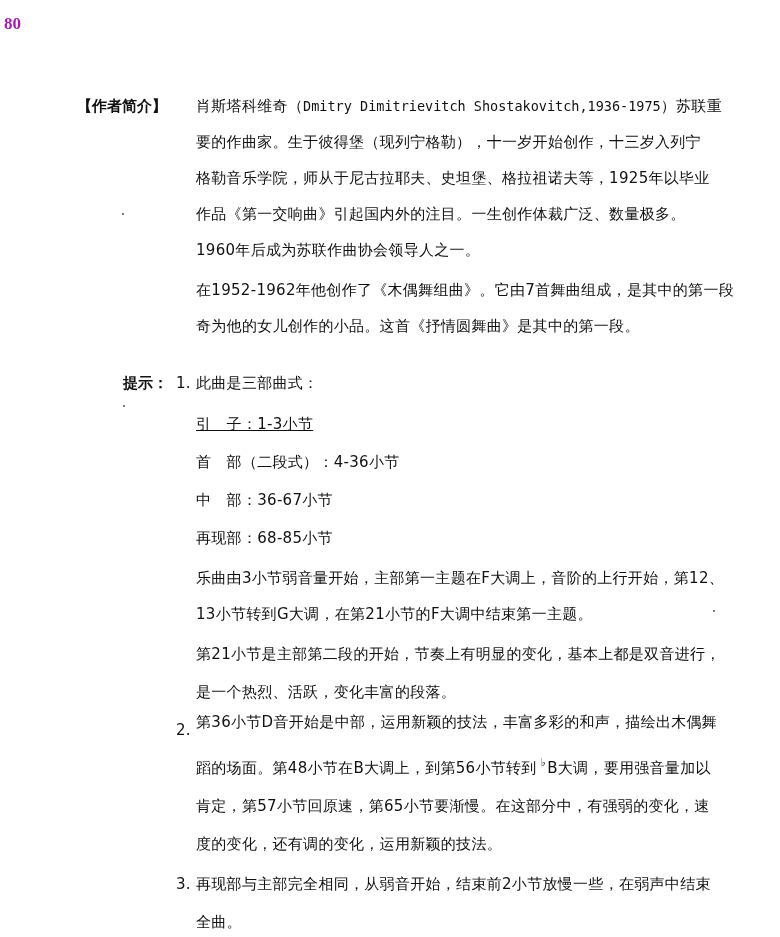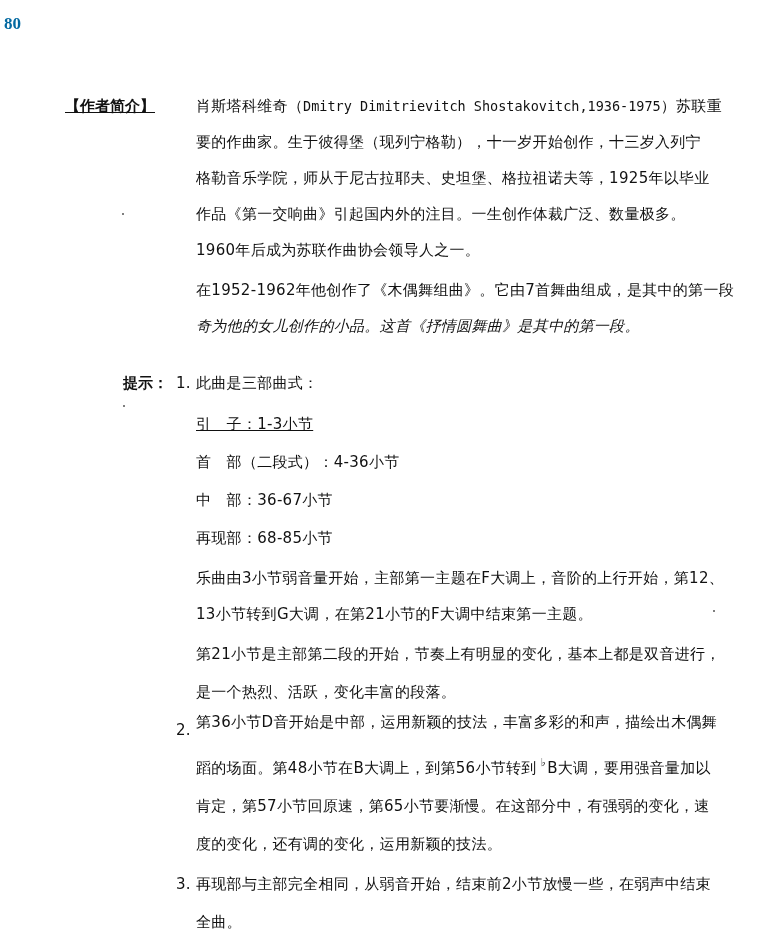--- a/index.html
+++ b/index.html
@@ -15,21 +15,21 @@
       color: #111111;
       font-family: "DejaVu Sans", "Liberation Sans", sans-serif;
     }
     .page-number {
       position: absolute;
       left: 4px;
       top: 14px;
       font-family: "Liberation Serif", "DejaVu Serif", serif;
       font-weight: bold;
       font-size: 17px;
-      color: #0369a1;
+      color: #a21caf;
     }
     .line {
       position: absolute;
       font-size: 15px;
       line-height: 20px;
       white-space: nowrap;
       letter-spacing: 0.3px;
     }
     .label {
       position: absolute;
@@ -57,31 +57,31 @@
       background: #555;
       border-radius: 1px;
     }
   </style>
 </head>
 <body>
 
 <div class="page-number">80</div>
 
 <div>
-  <div class="label" style="left:65px; top:96px;text-decoration:underline;">【作者简介】</div>
+  <div class="label" style="left:77px; top:96px;">【作者简介】</div>
 
   <div class="line" style="left:196px; top:96px;text-align:center;">
     <span>肖斯塔科维奇（</span><span class="mono">Dmitry Dimitrievitch Shostakovitch,1936-1975</span><span>）苏联重</span>
   </div>
   <div class="line" style="left:196px; top:132px;">要的作曲家。生于彼得堡（现列宁格勒），十一岁开始创作，十三岁入列宁</div>
   <div class="line" style="left:196px; top:168px;">格勒音乐学院，师从于尼古拉耶夫、史坦堡、格拉祖诺夫等，1925年以毕业</div>
   <div class="line" style="left:196px; top:204px;">作品《第一交响曲》引起国内外的注目。一生创作体裁广泛、数量极多。</div>
   <div class="line" style="left:196px; top:240px;">1960年后成为苏联作曲协会领导人之一。</div>
   <div class="line" style="left:196px; top:280px;">在1952-1962年他创作了《木偶舞组曲》。它由7首舞曲组成，是其中的第一段</div>
-  <div class="line" style="left:196px; top:316px;font-style:italic;">奇为他的女儿创作的小品。这首《抒情圆舞曲》是其中的第一段。</div>
+  <div class="line" style="left:196px; top:316px;">奇为他的女儿创作的小品。这首《抒情圆舞曲》是其中的第一段。</div>
 </div>
 
 <div>
   <div class="label" style="left:123px; top:373px;">提示：</div>
   <div class="line" style="left:176px; top:373px;">1.</div>
   <div class="line" style="left:196px; top:373px;">此曲是三部曲式：</div>
 
   <div class="line" style="left:196px; top:414px;text-decoration:underline;">引　子：1-3小节</div>
   <div class="line" style="left:196px; top:452px;">首　部（二段式）：4-36小节</div>
   <div class="line" style="left:196px; top:490px;">中　部：36-67小节</div>

